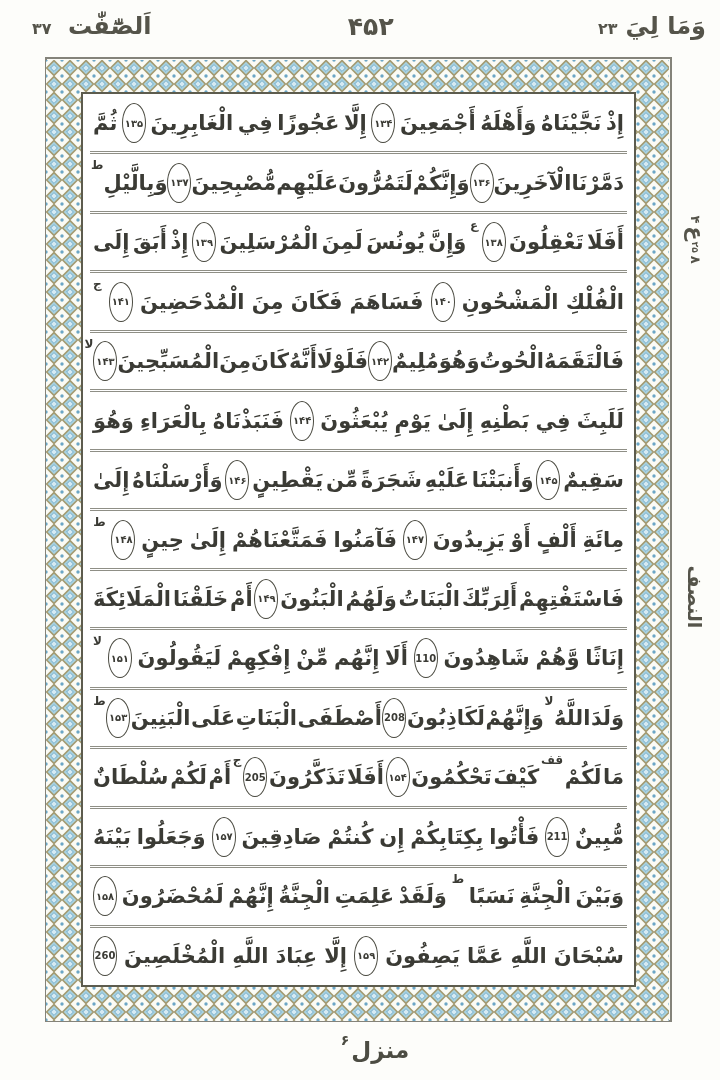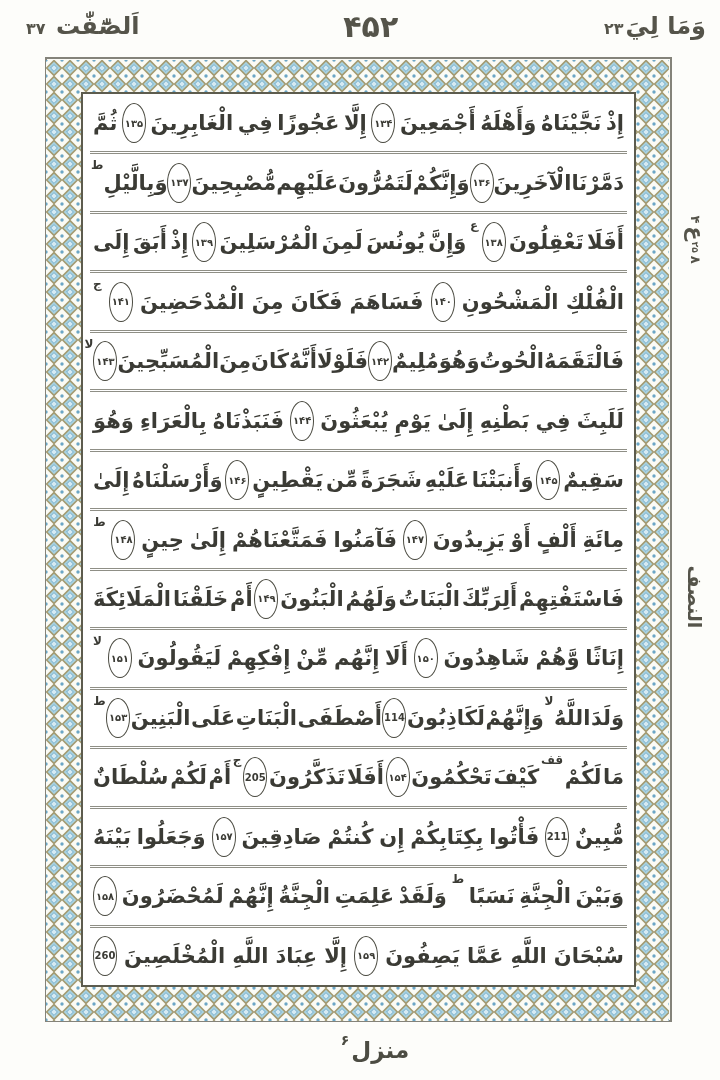--- a/index.html
+++ b/index.html
@@ -8,23 +8,23 @@
     background:#fdfdfa;overflow:hidden;
     font-family:"DejaVu Sans",sans-serif;color:#3c3c36;
   }
   
   .header{
     position:absolute;top:4px;left:24px;right:14px;height:44px;
     display:flex;justify-content:space-between;align-items:center;
     font-weight:bold;color:#55544a;
   }
   .hdr-left{font-size:24px;letter-spacing:0;}
-  .hdr-center{font-size:30px;}
+  .hdr-center{font-size:25px;}
   .hdr-right{font-size:24px;}
-  .hdr-num{font-size:16px;margin:0 2px;}
+  .hdr-num{font-size:16px;margin:0 8px;}
   
   .frame{
     position:absolute;left:45px;top:57px;width:627px;height:965px;
     border:2px solid #84837a;background:#fbfbf6;box-sizing:border-box;
   }
   .band{position:absolute;left:1px;top:1px;right:1px;bottom:1px;}
   .text-area{
     position:absolute;left:34px;top:33px;right:34px;bottom:33px;
     background:#ffffff;border:2px solid #5d5c4e;box-sizing:border-box;
     display:flex;flex-direction:column;padding:1px 7px;
@@ -216,36 +216,36 @@
             <span class="word">الْبَنُونَ</span>
             <span class="ayah">۱۴۹</span>
             <span class="word">أَمْ</span>
             <span class="word">خَلَقْنَا</span>
             <span class="word">الْمَلَائِكَةَ</span>
           </div>
           <div class="qrow" dir="rtl">
             <span class="word">إِنَاثًا</span>
             <span class="word">وَّهُمْ</span>
             <span class="word">شَاهِدُونَ</span>
-            <span class="ayah">۱۵۰</span>
+            <span class="ayah">110</span>
             <span class="word">أَلَا</span>
             <span class="word">إِنَّهُم</span>
             <span class="word">مِّنْ</span>
             <span class="word">إِفْكِهِمْ</span>
             <span class="word">لَيَقُولُونَ</span>
             <span class="ayah">۱۵۱</span>
             <span class="stop">لا</span>
           </div>
           <div class="qrow" dir="rtl">
             <span class="word">وَلَدَ</span>
             <span class="word">اللَّهُ</span>
             <span class="stop">لا</span>
             <span class="word">وَإِنَّهُمْ</span>
             <span class="word">لَكَاذِبُونَ</span>
-            <span class="ayah">114</span>
+            <span class="ayah">208</span>
             <span class="word">أَصْطَفَى</span>
             <span class="word">الْبَنَاتِ</span>
             <span class="word">عَلَى</span>
             <span class="word">الْبَنِينَ</span>
             <span class="ayah">۱۵۳</span>
             <span class="stop">ط</span>
           </div>
           <div class="qrow" dir="rtl">
             <span class="word">مَا</span>
             <span class="word">لَكُمْ</span>

